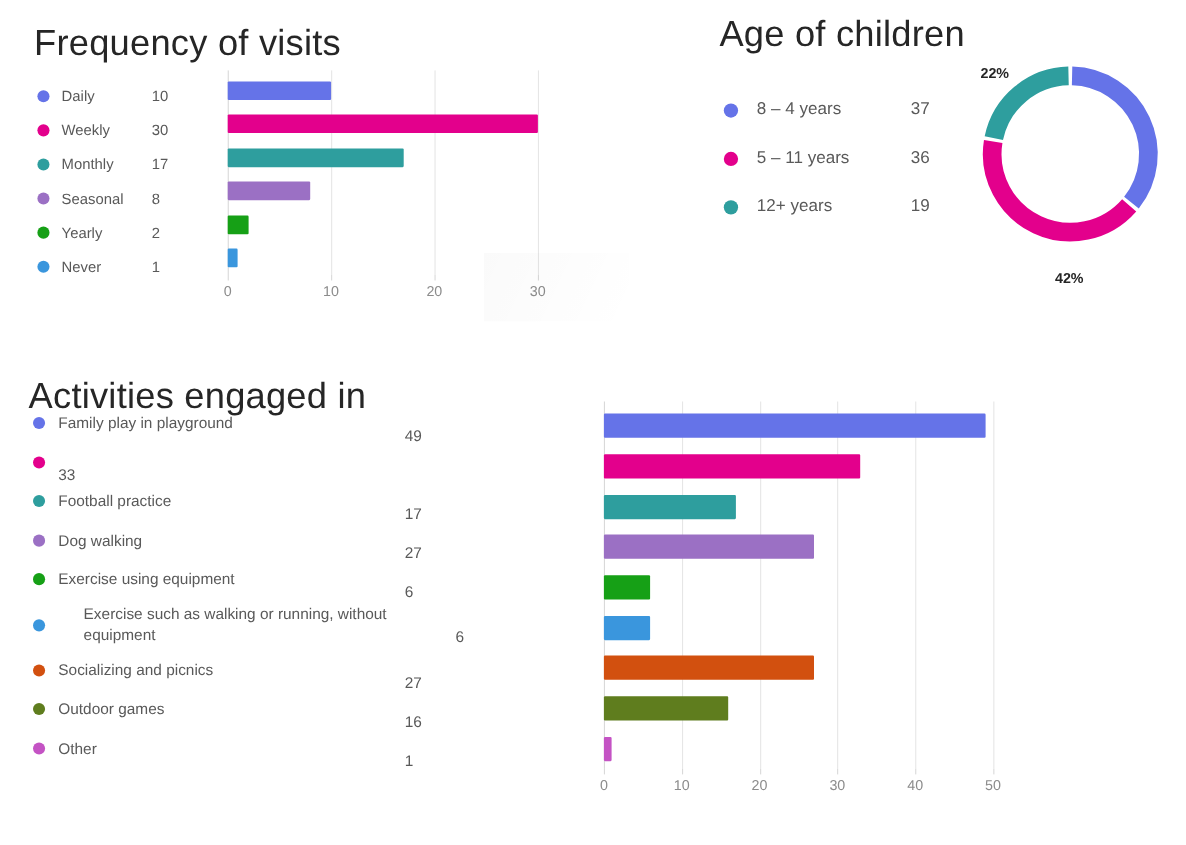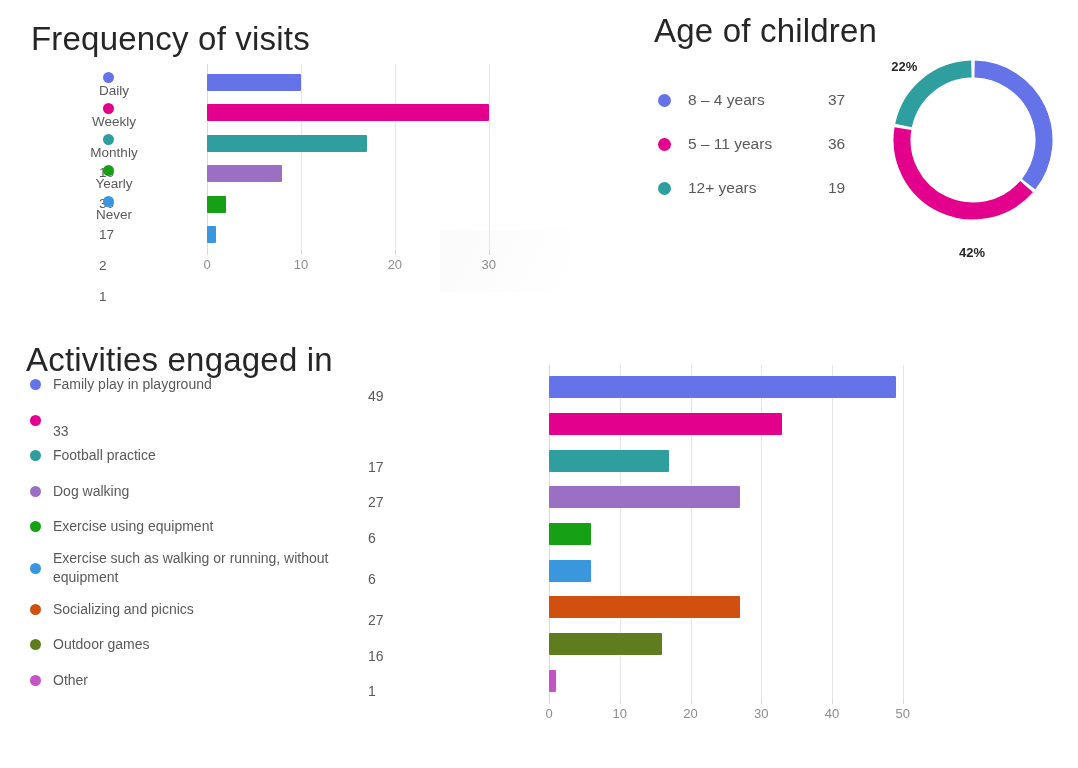--- a/index.html
+++ b/index.html
@@ -50,21 +50,21 @@
     line-height: 16px;
   }
   .legend-value {
     font-size: 13.5px;
     color: #595959;
     text-align: left;
     flex: 0 0 auto;
   }
 
   
-  #legend-frequency .legend-row { height: 31px; flex-direction: column; }
+  #legend-frequency .legend-row { height: 31px; }
   #legend-frequency .legend-label { flex: 0 0 82px; }
   #legend-frequency .legend-value { width: 30px; }
 
   
   #legend-age .legend-row { height: 44px; }
   #legend-age .legend-dot { width: 13px; height: 13px; flex: 0 0 13px; margin-right: 17px; }
   #legend-age .legend-label { flex: 0 0 140px; font-size: 15.5px; }
   #legend-age .legend-value { width: 34px; font-size: 15.5px; }
 
   
@@ -134,20 +134,25 @@
       </div>
       <div class="legend-row">
         <span class="legend-dot" style="background: rgb(227, 0, 140);"></span>
         <span class="legend-label">Weekly</span>
         <span class="legend-value">30</span>
       </div>
       <div class="legend-row">
         <span class="legend-dot" style="background: rgb(46, 158, 158);"></span>
         <span class="legend-label">Monthly</span>
         <span class="legend-value">17</span>
+      </div>
+      <div class="legend-row">
+        <span class="legend-dot" style="background: rgb(155, 112, 196);"></span>
+        <span class="legend-label">Seasonal</span>
+        <span class="legend-value">8</span>
       </div>
       <div class="legend-row">
         <span class="legend-dot" style="background: rgb(22, 160, 22);"></span>
         <span class="legend-label">Yearly</span>
         <span class="legend-value">2</span>
       </div>
       <div class="legend-row">
         <span class="legend-dot" style="background: rgb(58, 150, 221);"></span>
         <span class="legend-label">Never</span>
         <span class="legend-value">1</span>
@@ -229,21 +234,21 @@
       <div class="legend-row" style="height: 35.5px;">
         <span class="legend-dot" style="background: rgb(155, 112, 196);"></span>
         <span class="legend-label">Dog walking</span>
         <span class="legend-value">27</span>
       </div>
       <div class="legend-row" style="height: 35.5px;">
         <span class="legend-dot" style="background: rgb(22, 160, 22);"></span>
         <span class="legend-label">Exercise using equipment</span>
         <span class="legend-value">6</span>
       </div>
-      <div class="legend-row" style="height: 47px;">
+      <div class="legend-row" style="height: 47px; gap: 23px;">
         <span class="legend-dot" style="background: rgb(58, 150, 221);"></span>
         <span class="legend-label">Exercise such as walking or running, without equipment</span>
         <span class="legend-value">6</span>
       </div>
       <div class="legend-row" style="height: 35.5px;">
         <span class="legend-dot" style="background: rgb(210, 80, 15);"></span>
         <span class="legend-label">Socializing and picnics</span>
         <span class="legend-value">27</span>
       </div>
       <div class="legend-row" style="height: 35.5px;">

